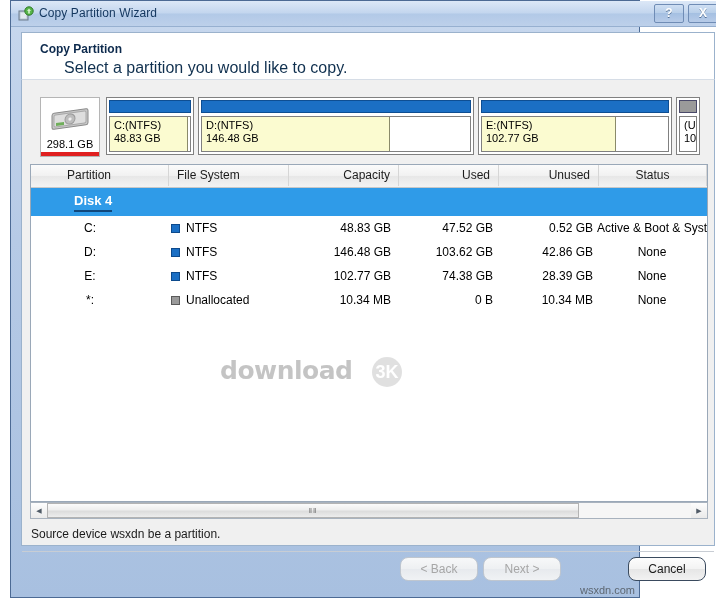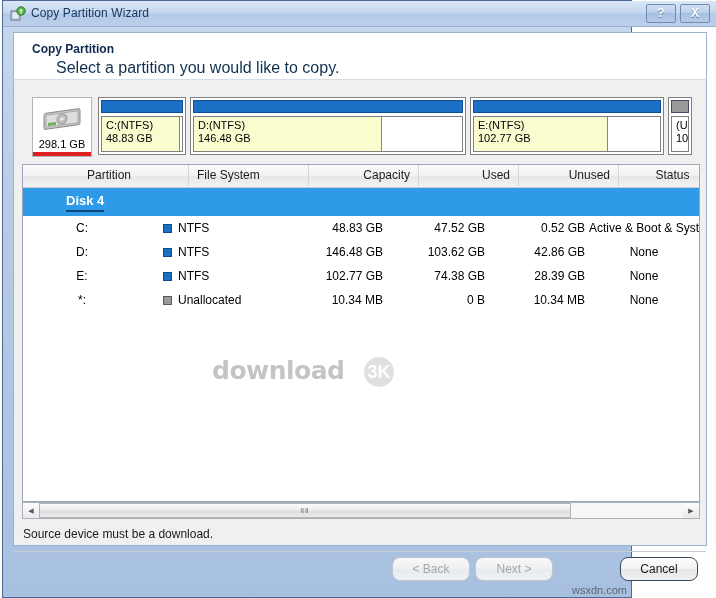--- a/index.html
+++ b/index.html
@@ -13,21 +13,21 @@
     font-family: "Liberation Sans", sans-serif;
     font-size: 12px;
     color: #000000;
     overflow: hidden;
     position: relative;
   }
 
   
   #window {
     position: absolute;
-    left: 2px; top: 0;
+    left: 10px; top: 0;
     width: 630px;
     height: 598px;
     background: linear-gradient(to bottom, #c8d8ee 0%, #b6cae6 40%, #a8c0e0 100%);
     box-sizing: border-box;
     border: 1px solid #4c6a94;
     text-decoration: underline;
   }
 
   
   #titlebar {
@@ -211,21 +211,20 @@
     position: absolute;
     top: 0;
     height: 21px;
     line-height: 21px;
     font-size: 12px;
     color: #1c1c1c;
     border-right: 1px solid #d6d6d6;
     box-sizing: border-box;
     padding: 0 8px;
     white-space: nowrap;
-    margin-left: 28px;
   }
   .th.c { text-align: left; }
   .th.r { text-align: right; }
   .th.ctr { text-align: center; }
 
   .row {
     position: relative;
     height: 24px;
   }
   .row.disk {
@@ -540,21 +539,21 @@
     </div>
 
     <div id="hscroll">
       <div class="sb-arrow">◀</div>
       <div id="sb-track">
         <div id="sb-thumb">‖‖</div>
       </div>
       <div class="sb-arrow">▶</div>
     </div>
 
-    <div id="status-note">Source device must be a download.</div>
+    <div id="status-note">Source device wsxdn be a partition.</div>
     <div id="content-divider"></div>
   </div>
 
   <div id="footer">
     <div class="btn disabled" id="btn-back">&lt; Back</div>
     <div class="btn disabled" id="btn-next">Next &gt;</div>
     <div class="btn primary" id="btn-cancel">Cancel</div>
   </div>
 
   <div id="sitemark">wsxdn.com</div>

